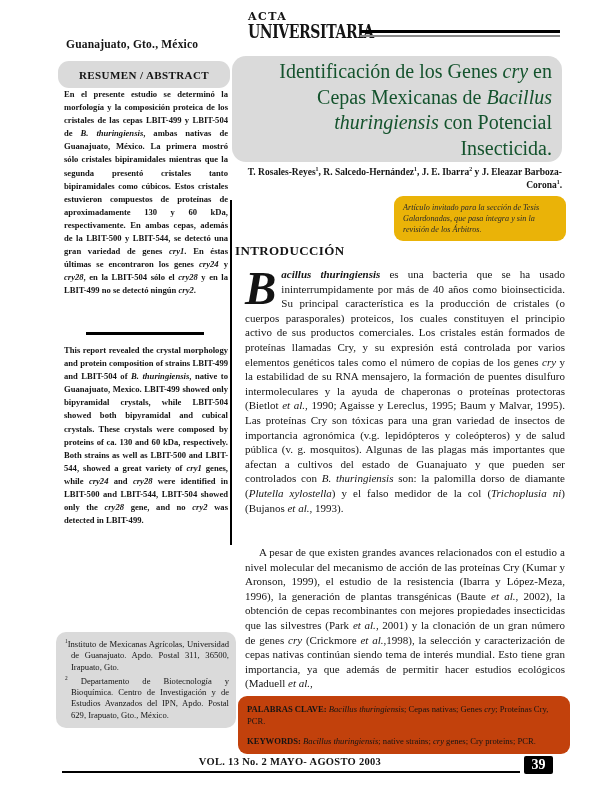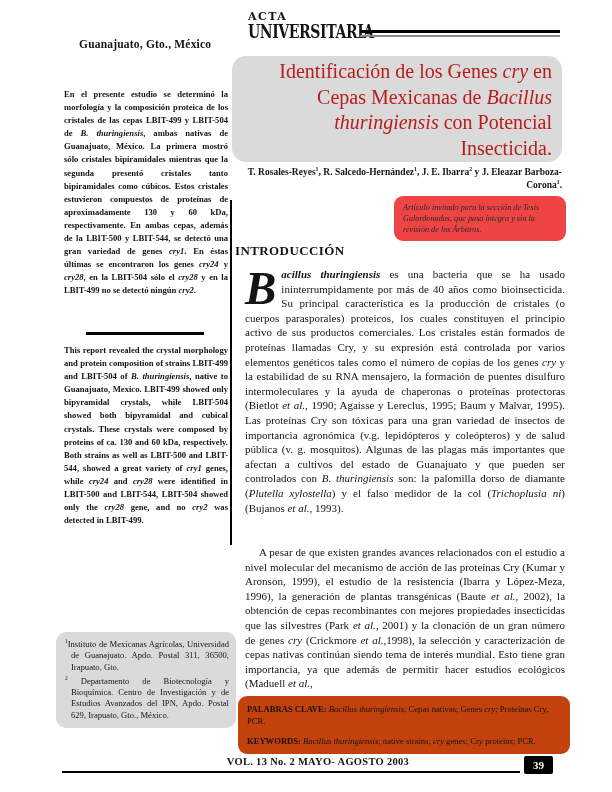--- a/index.html
+++ b/index.html
@@ -3,36 +3,36 @@
 <meta charset="utf-8">
 <style>
   html,body{margin:0;padding:0;background:#777;}
   .page{position:relative;width:612px;height:792px;background:#ffffff;
         font-family:"Liberation Serif",serif;color:#141414;overflow:hidden;margin:0 auto;}
   .it{font-style:italic;}
   .bd{font-weight:bold;}
   sup{font-size:62%;line-height:0;}
 
   
-  .location{position:absolute;left:79px;top:38px;font-weight:bold;font-size:11.5px;letter-spacing:0.2px;}
+  .location{position:absolute;left:66px;top:38px;font-weight:bold;font-size:11.5px;letter-spacing:0.2px;}
   .logo{position:absolute;left:248px;top:11px;width:116px;text-align:left;line-height:1;
         font-family:"DejaVu Serif",serif;font-weight:bold;}
   .logo-acta{font-size:11px;letter-spacing:1.5px;transform:scaleY(1.05);}
   .logo-univ{font-size:14px;letter-spacing:-0.4px;margin-top:0px;transform:scaleY(1.35);transform-origin:top;}
   .rule-double{position:absolute;left:360px;top:30px;width:200px;}
   .rule-a{height:3px;background:#000;}
   .rule-b{height:2px;background:#8a8a8a;margin-top:2px;}
 
   
   .title-box{position:absolute;left:232px;top:56px;width:330px;height:106px;background:#dadada;
              border-radius:14px;box-sizing:border-box;padding:3px 10px 0 8px;}
-  .title-text{text-align:right;font-size:20px;line-height:25.5px;color:#b91c1c;}
+  .title-text{text-align:right;font-size:20px;line-height:25.5px;color:#14532d;}
   .authors{position:absolute;left:232px;top:166px;width:330px;text-align:right;
            font-weight:bold;font-size:9.5px;line-height:12.5px;}
-  .note-box{position:absolute;left:394px;top:196px;width:172px;background:#ef4444;border-radius:9px;
+  .note-box{position:absolute;left:394px;top:196px;width:172px;background:#eab308;border-radius:9px;
             box-sizing:border-box;padding:6px 9px;font-style:italic;font-size:8.2px;line-height:11px;color:#2a2a2a;}
 
   
   .resumen-box{position:absolute;left:58px;top:61px;width:172px;height:27px;background:#dadada;
                border-radius:11px;display:flex;align-items:center;justify-content:center;
                font-weight:bold;font-size:11px;letter-spacing:0.4px;}
   .abstract-es{position:absolute;left:64px;top:88px;width:164px;font-weight:bold;
                font-size:8.6px;line-height:13.1px;text-align:justify;}
   .abs-divider{position:absolute;left:86px;top:332px;width:118px;height:3px;background:#000;}
   .abstract-en{position:absolute;left:64px;top:344px;width:164px;font-weight:bold;
@@ -51,24 +51,24 @@
            margin:3px 5px 0 0;font-family:"Liberation Serif",serif;}
   .para2{margin-top:30px;text-indent:14px;}
 
   
   .keywords-box{position:absolute;left:238px;top:696px;width:332px;background:#c2410c;border-radius:9px;
                 box-sizing:border-box;padding:7px 9px;font-size:8.6px;line-height:12px;}
   .kw-line + .kw-line{margin-top:8px;}
 
   
   .footer-rule{position:absolute;left:62px;top:771px;width:458px;height:2px;background:#000;}
-  .footer-text{position:absolute;left:196px;top:756px;width:244px;text-align:center;
+  .footer-text{position:absolute;left:168px;top:756px;width:244px;text-align:center;
                font-weight:bold;font-size:10.5px;letter-spacing:0.3px;}
   .page-num{position:absolute;left:524px;top:756px;width:29px;height:18px;background:#000;color:#fff;
-            font-weight:bold;font-size:11px;display:flex;align-items:center;justify-content:center;border-radius:2px;}
+            font-weight:bold;font-size:14px;display:flex;align-items:center;justify-content:center;border-radius:2px;}
 </style>
 </head>
 <body>
 
 <div class="page">
 
   <div class="location">Guanajuato, Gto., México</div>
   <div class="logo">
     <div class="logo-acta">ACTA</div>
     <div class="logo-univ">UNIVERSITARIA</div>
@@ -79,20 +79,23 @@
   </div>
 
   <div class="title-box">
     <div class="title-text"><span>Identificación de los Genes </span><span class="it">cry</span><span> en Cepas Mexicanas de </span><span class="it">Bacillus thuringiensis</span><span> con Potencial Insecticida.</span></div>
   </div>
   <div class="authors"><span>T. Rosales-Reyes</span><sup>1</sup><span>, R. Salcedo-Hernández</span><sup>1</sup><span>, J. E. Ibarra</span><sup>2</sup><span> y J. Eleazar Barboza-Corona</span><sup>1</sup><span>.</span></div>
   <div class="note-box">
     <span>Artículo invitado para la sección de Tesis Galardonadas, que pasa íntegra y sin la revisión de los Árbitros.</span>
   </div>
 
+  <div class="resumen-box">
+    <span>RESUMEN / ABSTRACT</span>
+  </div>
   <div class="abstract-es"><span>En el presente estudio se determinó la morfología y la composición proteica de los cristales de las cepas LBIT-499 y LBIT-504 de </span><span class="it">B. thuringiensis</span><span>, ambas nativas de Guanajuato, México. La primera mostró sólo cristales bipiramidales mientras que la segunda presentó cristales tanto bipiramidales como cúbicos. Estos cristales estuvieron compuestos de proteínas de aproximadamente 130 y 60 kDa, respectivamente. En ambas cepas, además de la LBIT-500 y LBIT-544, se detectó una gran variedad de genes </span><span class="it">cry1</span><span>. En éstas últimas se encontraron los genes </span><span class="it">cry24</span><span> y </span><span class="it">cry28</span><span>, en la LBIT-504 sólo el </span><span class="it">cry28</span><span> y en la LBIT-499 no se detectó ningún </span><span class="it">cry2</span><span>.</span></div>
   <div class="abs-divider"></div>
   <div class="abstract-en"><span>This report revealed the crystal morphology and protein composition of strains LBIT-499 and LBIT-504 of </span><span class="it">B. thuringiensis</span><span>, native to Guanajuato, Mexico. LBIT-499 showed only bipyramidal crystals, while LBIT-504 showed both bipyramidal and cubical crystals. These crystals were composed by proteins of ca. 130 and 60 kDa, respectively. Both strains as well as LBIT-500 and LBIT-544, showed a great variety of </span><span class="it">cry1</span><span> genes, while </span><span class="it">cry24</span><span> and </span><span class="it">cry28</span><span> were identified in LBIT-500 and LBIT-544, LBIT-504 showed only the </span><span class="it">cry28</span><span> gene, and no </span><span class="it">cry2</span><span> was detected in LBIT-499.</span></div>
 
   <div class="footnote-box">
     <div class="footnote"><sup>1</sup><span>Instituto de Mexicanas Agrícolas, Universidad de Guanajuato. Apdo. Postal 311, 36500, Irapuato, Gto.</span></div>
     <div class="footnote"><sup>2</sup><span> Departamento de Biotecnología y Bioquímica. Centro de Investigación y de Estudios Avanzados del IPN, Apdo. Postal 629, Irapuato, Gto., México.</span></div>
   </div>
 
   <div class="vline"></div>

